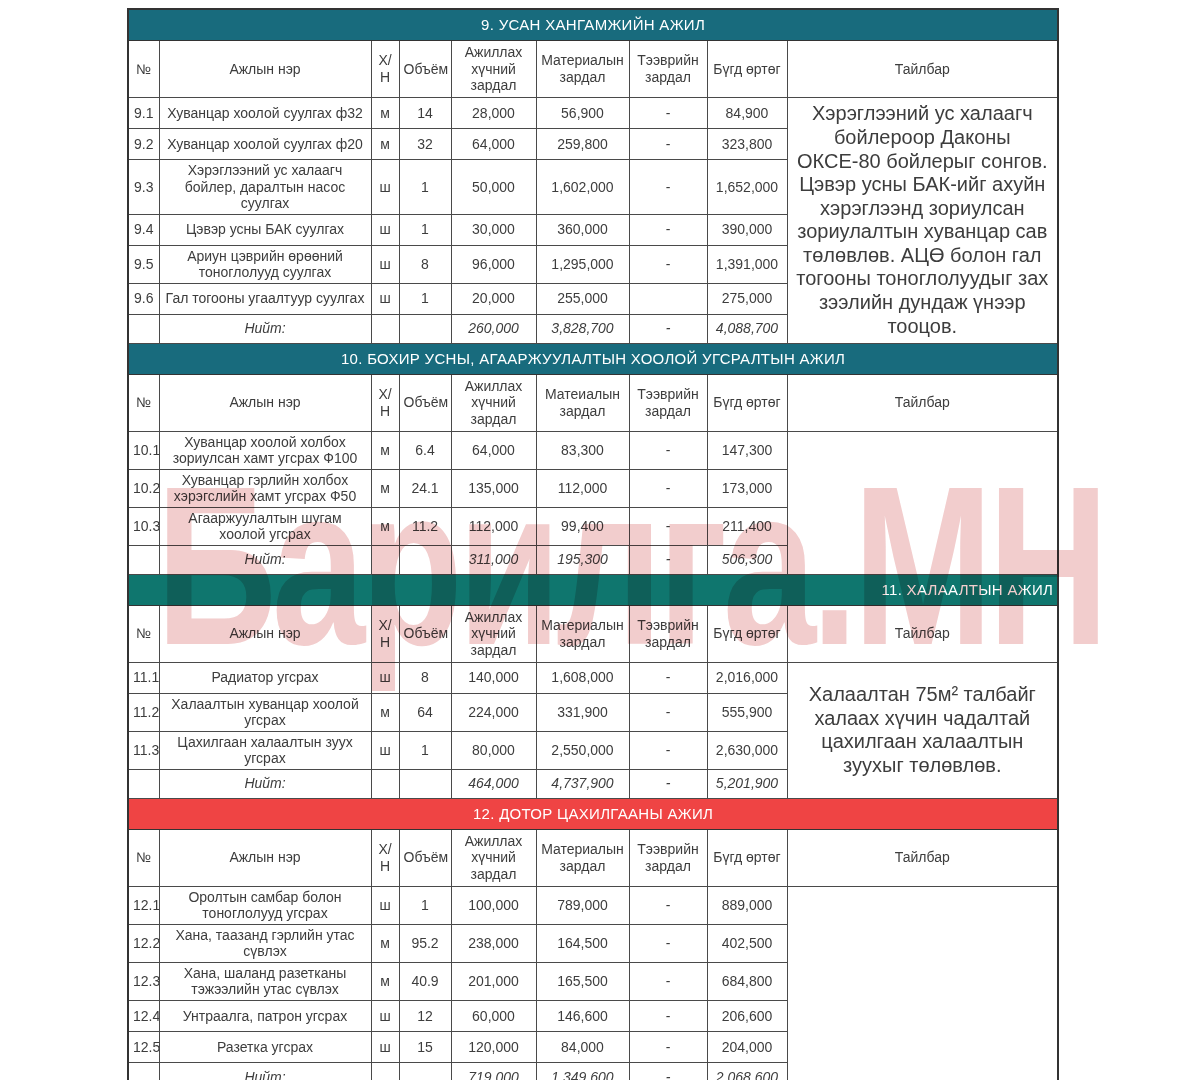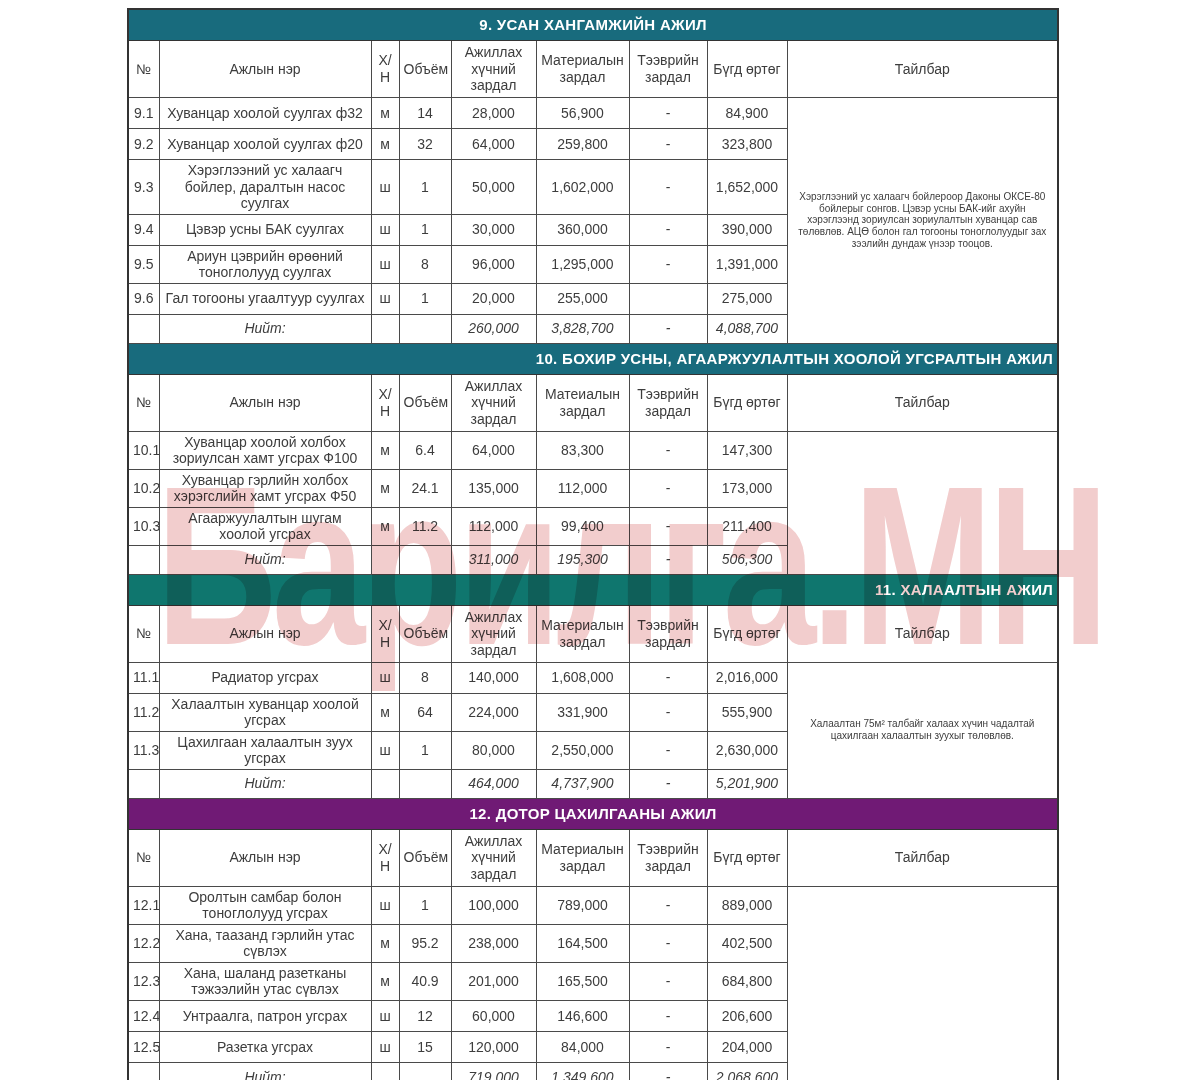--- a/index.html
+++ b/index.html
@@ -13,27 +13,27 @@
     border:2px solid #333;
   }
   .estimate-table td,.estimate-table th{
     border:1px solid #4a4a4a;
     text-align:center;vertical-align:middle;
     color:#3d3d3d;font-size:14px;line-height:1.18;
     padding:2px 4px;font-weight:normal;
     overflow:hidden;
   }
   tr.section-title td{
-    color:#fff;font-weight:bold;font-size:15px;
+    color:#fff;font-weight:normal;font-size:15px;
     height:26px;letter-spacing:.3px;border-color:#333;
   }
   tr.header-row th{height:52px;}
   tr.data-row td{height:26px;}
   tr.total-row td{height:24px;font-style:italic;}
-  td.comment-cell{font-size:10px;padding:4px 8px;}
+  td.comment-cell{font-size:20px;padding:4px 8px;}
   .watermark{
     position:absolute;left:156px;top:436px;
     font-size:168px;font-weight:bold;letter-spacing:-5px;
     transform:scaleY(1.35);transform-origin:top left;
     opacity:.34;mix-blend-mode:multiply;
     pointer-events:none;white-space:nowrap;z-index:5;
   }
 </style>
 </head>
 <body>
@@ -130,21 +130,21 @@
         <td></td>
         <td>Нийт:</td>
         <td></td>
         <td></td>
         <td>260,000</td>
         <td>3,828,700</td>
         <td>-</td>
         <td>4,088,700</td>
       </tr>
       <tr class="section-title">
-        <td colspan="9" style="background: rgb(24, 107, 125); text-align: right;">10. БОХИР УСНЫ, АГААРЖУУЛАЛТЫН ХООЛОЙ УГСРАЛТЫН АЖИЛ</td>
+        <td colspan="9" style="background: rgb(24, 107, 125);">10. БОХИР УСНЫ, АГААРЖУУЛАЛТЫН ХООЛОЙ УГСРАЛТЫН АЖИЛ</td>
       </tr>
       <tr class="header-row">
         <th>№</th>
         <th>Ажлын нэр</th>
         <th>Х/Н</th>
         <th>Объём</th>
         <th>Ажиллах хүчний зардал</th>
         <th>Матеиалын зардал</th>
         <th>Тээврийн зардал</th>
         <th>Бүгд өртөг</th>
@@ -240,21 +240,21 @@
         <td></td>
         <td>Нийт:</td>
         <td></td>
         <td></td>
         <td>464,000</td>
         <td>4,737,900</td>
         <td>-</td>
         <td>5,201,900</td>
       </tr>
       <tr class="section-title">
-        <td colspan="9" style="background: #701a75;">12. ДОТОР ЦАХИЛГААНЫ АЖИЛ</td>
+        <td colspan="9" style="background: #ef4444;">12. ДОТОР ЦАХИЛГААНЫ АЖИЛ</td>
       </tr>
       <tr class="header-row">
         <th>№</th>
         <th>Ажлын нэр</th>
         <th>Х/Н</th>
         <th>Объём</th>
         <th>Ажиллах хүчний зардал</th>
         <th>Материалын зардал</th>
         <th>Тээврийн зардал</th>
         <th>Бүгд өртөг</th>

